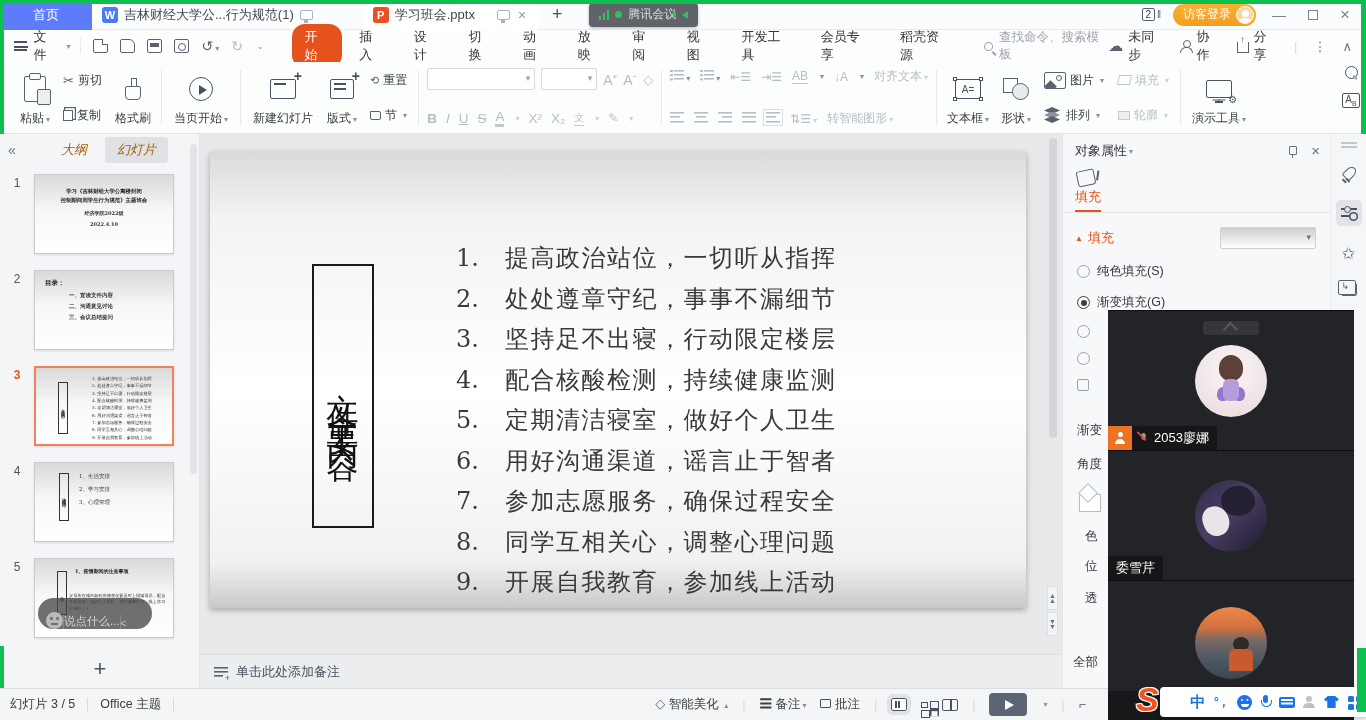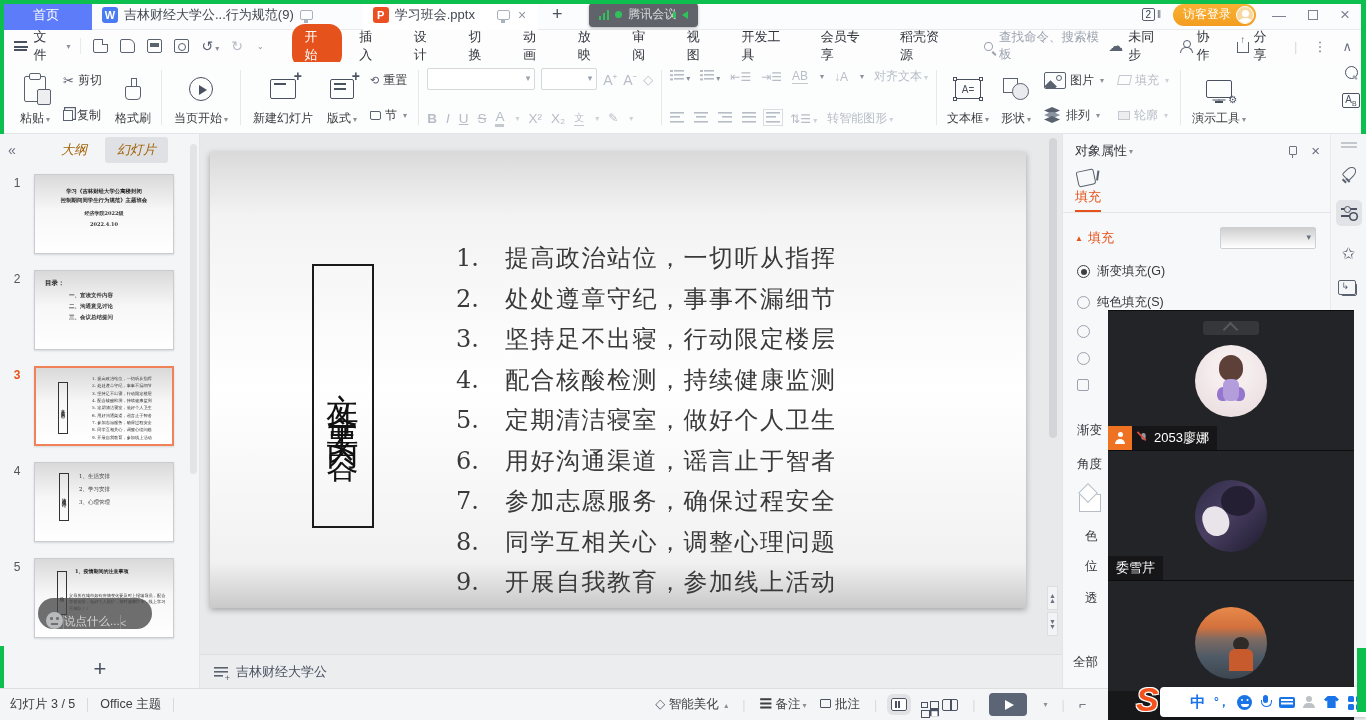--- a/index.html
+++ b/index.html
@@ -280,21 +280,21 @@
 <body>
 
 <div class="app">
 
   <div class="titlebar">
     <div class="home-tab">
         <span>首页</span>
       </div>
     <div class="doc-tab">
       <span class="appicon w">W</span>
-      <span>吉林财经大学公...行为规范(9)</span>
+      <span>吉林财经大学公...行为规范(1)</span>
       <span class="mini-monitor"></span>
     </div>
     <div class="doc-tab active" style="margin-left:40px;">
       <span class="appicon p">P</span>
       <span>学习班会.pptx</span>
       <span class="mini-monitor" style="margin-left:16px;"></span>
       <span class="tab-close">×</span>
     </div>
     <div class="newtab">+</div>
     <div class="meet-pill">
@@ -638,21 +638,21 @@
             <li>开展自我教育，参加线上活动</li>
           </ol>
       </div>
       <div class="ed-scroll">
         <div class="ed-thumbbar"></div>
         <div class="ed-btn" style="top:452px;">▲<br>▲</div>
         <div class="ed-btn" style="top:478px;">▼<br>▼</div>
       </div>
       <div class="notes-bar">
         <span class="notes-ic"></span>
-        <span>吉林财经大学公</span>
+        <span>单击此处添加备注</span>
       </div>
     </div>
 
     <div class="props">
       <div class="props-head">
         <span>对象属性</span>
           <span class="car">▾</span>
         <span class="sp">
           <span class="pinic"></span>
           <span style="font-size:15px; line-height:10px;">×</span>
@@ -660,26 +660,26 @@
       </div>
       <div class="bucketic"></div>
       <div class="fill-tab">填充</div>
       <div class="props-div"></div>
       <div class="fill-sect">
         <span class="tri">▲</span>
         <span class="lab">填充</span>
         <div class="grad-combo"></div>
       </div>
       <div class="radio-row">
+        <span class="rad"></span>
+        <span>纯色填充(S)</span>
+      </div>
+      <div class="radio-row">
         <span class="rad on"></span>
         <span>渐变填充(G)</span>
-      </div>
-      <div class="radio-row">
-        <span class="rad"></span>
-        <span>纯色填充(S)</span>
       </div>
       <div class="radio-row">
           <span class="rad"></span>
         </div>
       <div class="radio-row">
           <span class="rad"></span>
         </div>
       <div class="radio-row">
           <span class="chk"></span>
         </div>

